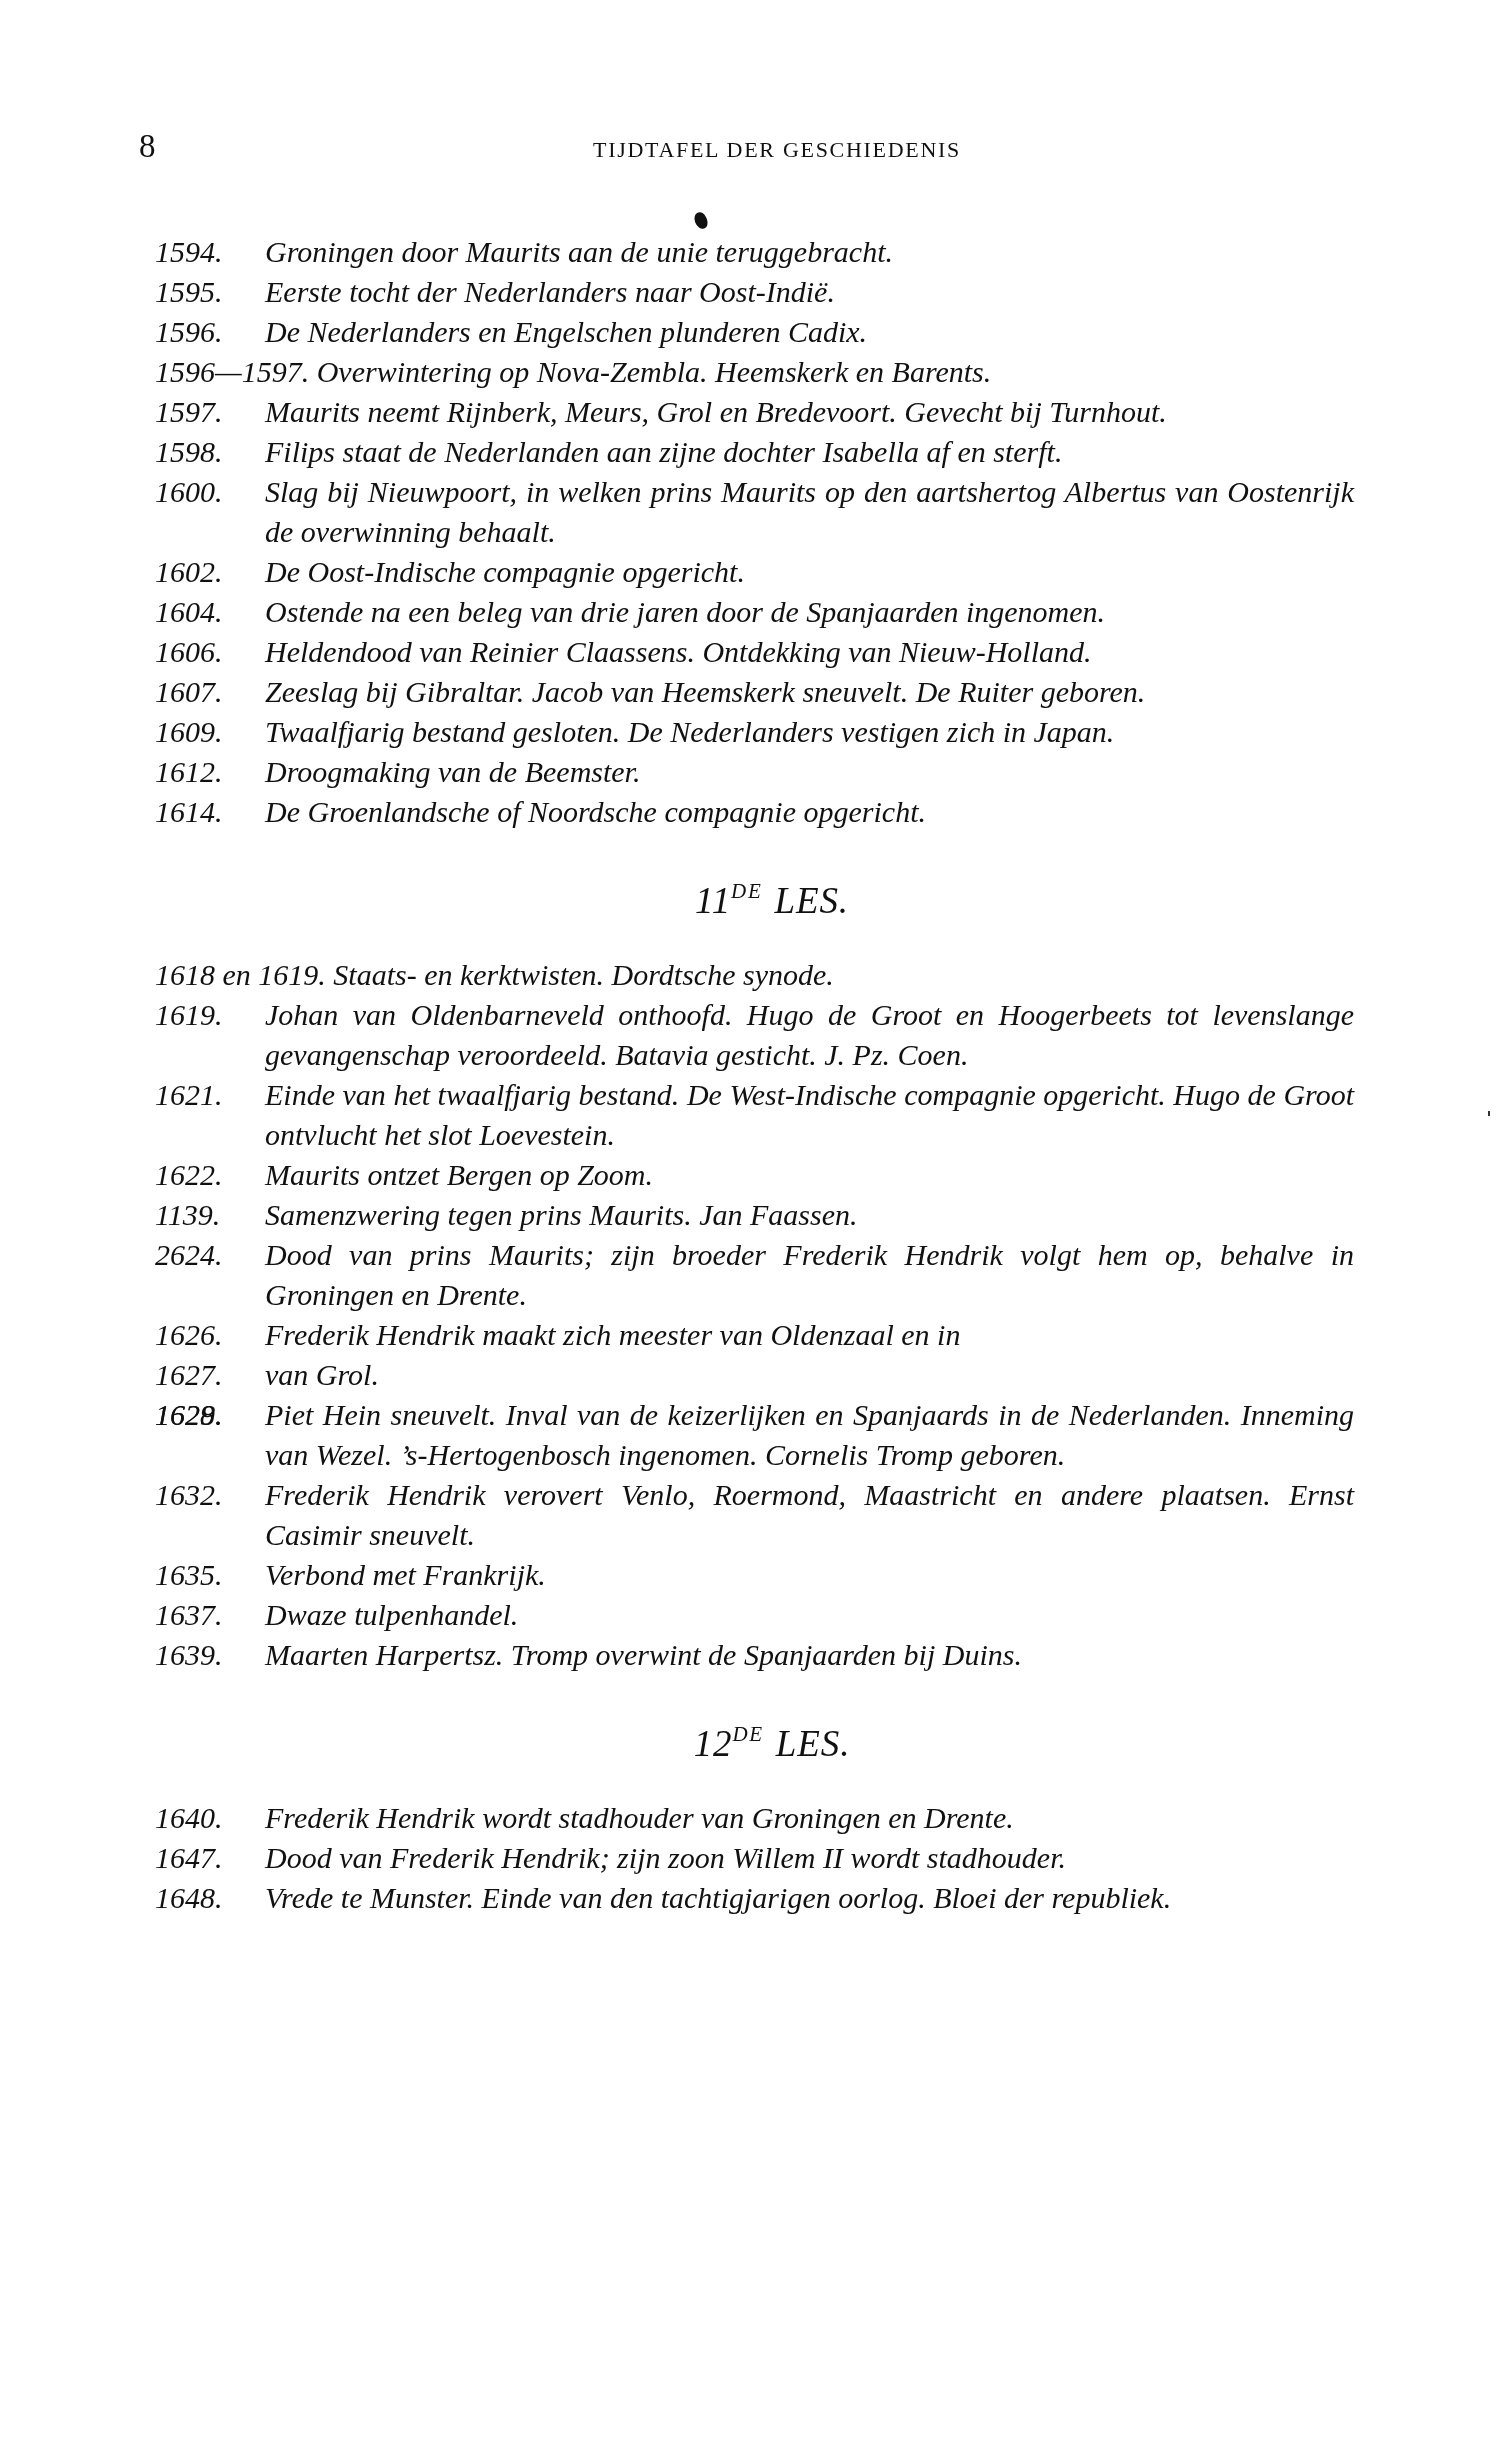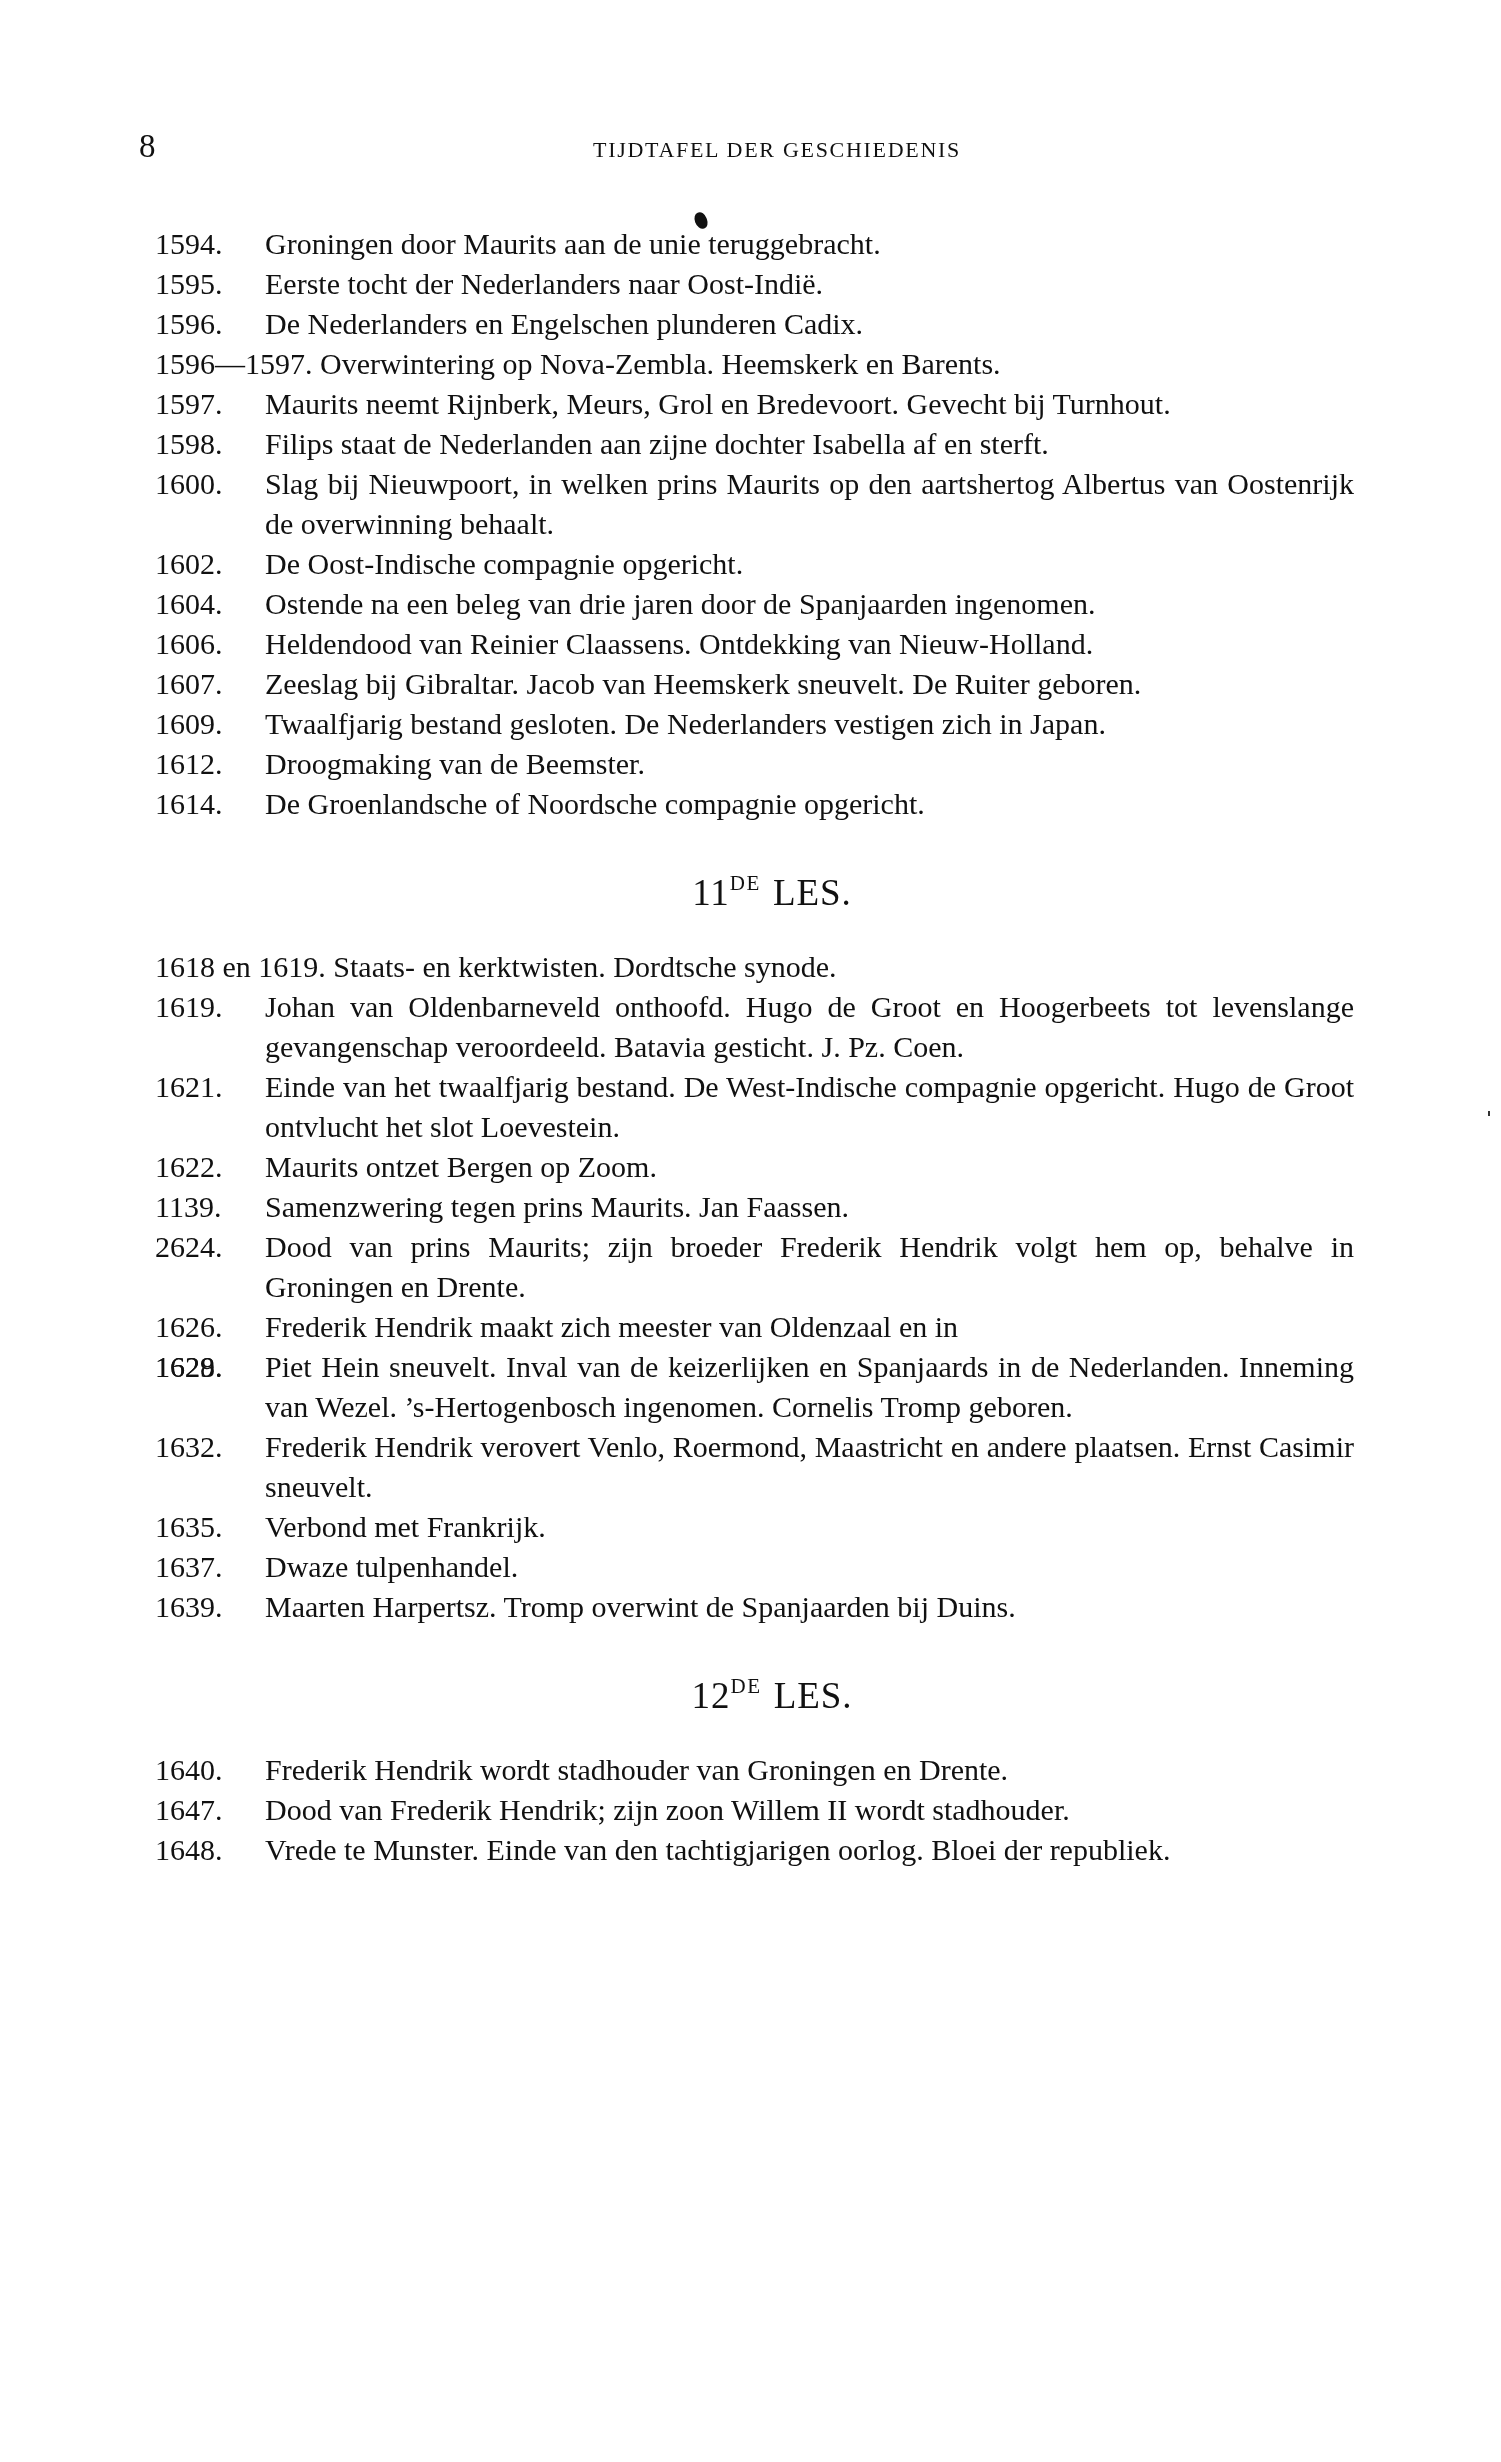--- a/index.html
+++ b/index.html
@@ -41,21 +41,22 @@
     width: 12px;
     height: 17.4px;
     background: #111;
     border-radius: 50% 50% 45% 55%;
     transform: rotate(-20deg);
   }
   .text-block {
     position: absolute;
     left: 155px;
     width: 1199px;
-    top: 224px;
+    top: 232px;
+    font-style: italic;
   }
   .entry {
     position: relative;
     padding-left: 110px;
     font-size: 30px;
     line-height: 40px;
     text-align: justify;
     text-align-last: left;
   }
   .entry .year {
@@ -123,20 +124,21 @@
   <div class="lesson-heading"><span>11</span><span class="sup">DE</span><span>LES.</span></div>
 
   <div>
     <div class="entry wide-year"><span class="year">1618 en 1619.</span> <span class="txt">Staats- en kerktwisten. Dordtsche synode.</span></div>
     <div class="entry"><span class="year">1619.</span><span class="txt">Johan van Oldenbarneveld onthoofd. Hugo de Groot en Hoogerbeets tot levenslange gevangenschap veroordeeld. Batavia gesticht. J. Pz. Coen.</span></div>
     <div class="entry"><span class="year">1621.</span><span class="txt">Einde van het twaalfjarig bestand. De West-Indische compagnie opgericht. Hugo de Groot ontvlucht het slot Loevestein.</span></div>
     <div class="entry"><span class="year">1622.</span><span class="txt">Maurits ontzet Bergen op Zoom.</span></div>
     <div class="entry"><span class="year">1139.</span><span class="txt">Samenzwering tegen prins Maurits. Jan Faassen.</span></div>
     <div class="entry"><span class="year">2624.</span><span class="txt">Dood van prins Maurits; zijn broeder Frederik Hendrik volgt hem op, behalve in Groningen en Drente.</span></div>
     <div class="entry"><span class="year">1626.</span><span class="txt">Frederik Hendrik maakt zich meester van Oldenzaal en in</span></div>
+    <div class="entry"><span class="year">1627.</span><span class="txt">van Grol.</span></div>
     <div class="entry"><span class="year">1628.</span></div>
     <div class="entry"><span class="year">1629.</span><span class="txt">Piet Hein sneuvelt. Inval van de keizerlijken en Spanjaards in de Nederlanden. Inneming van Wezel. ’s-Hertogenbosch ingenomen. Cornelis Tromp geboren.</span></div>
     <div class="entry"><span class="year">1632.</span><span class="txt">Frederik Hendrik verovert Venlo, Roermond, Maastricht en andere plaatsen. Ernst Casimir sneuvelt.</span></div>
     <div class="entry"><span class="year">1635.</span><span class="txt">Verbond met Frankrijk.</span></div>
     <div class="entry"><span class="year">1637.</span><span class="txt">Dwaze tulpenhandel.</span></div>
     <div class="entry"><span class="year">1639.</span><span class="txt">Maarten Harpertsz. Tromp overwint de Spanjaarden bij Duins.</span></div>
   </div>
 
   <div class="lesson-heading"><span>12</span><span class="sup">DE</span><span>LES.</span></div>
 

